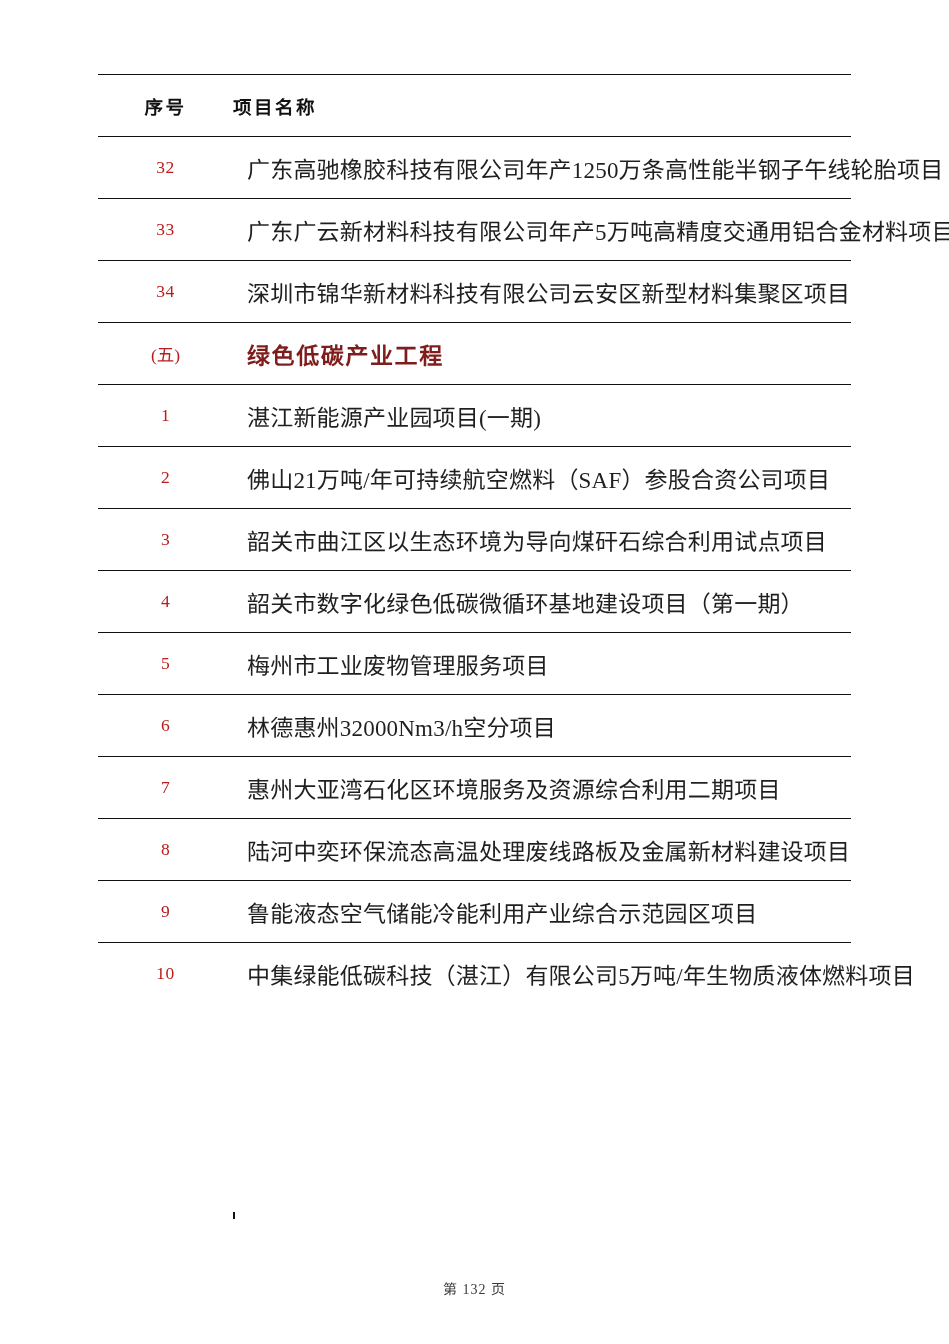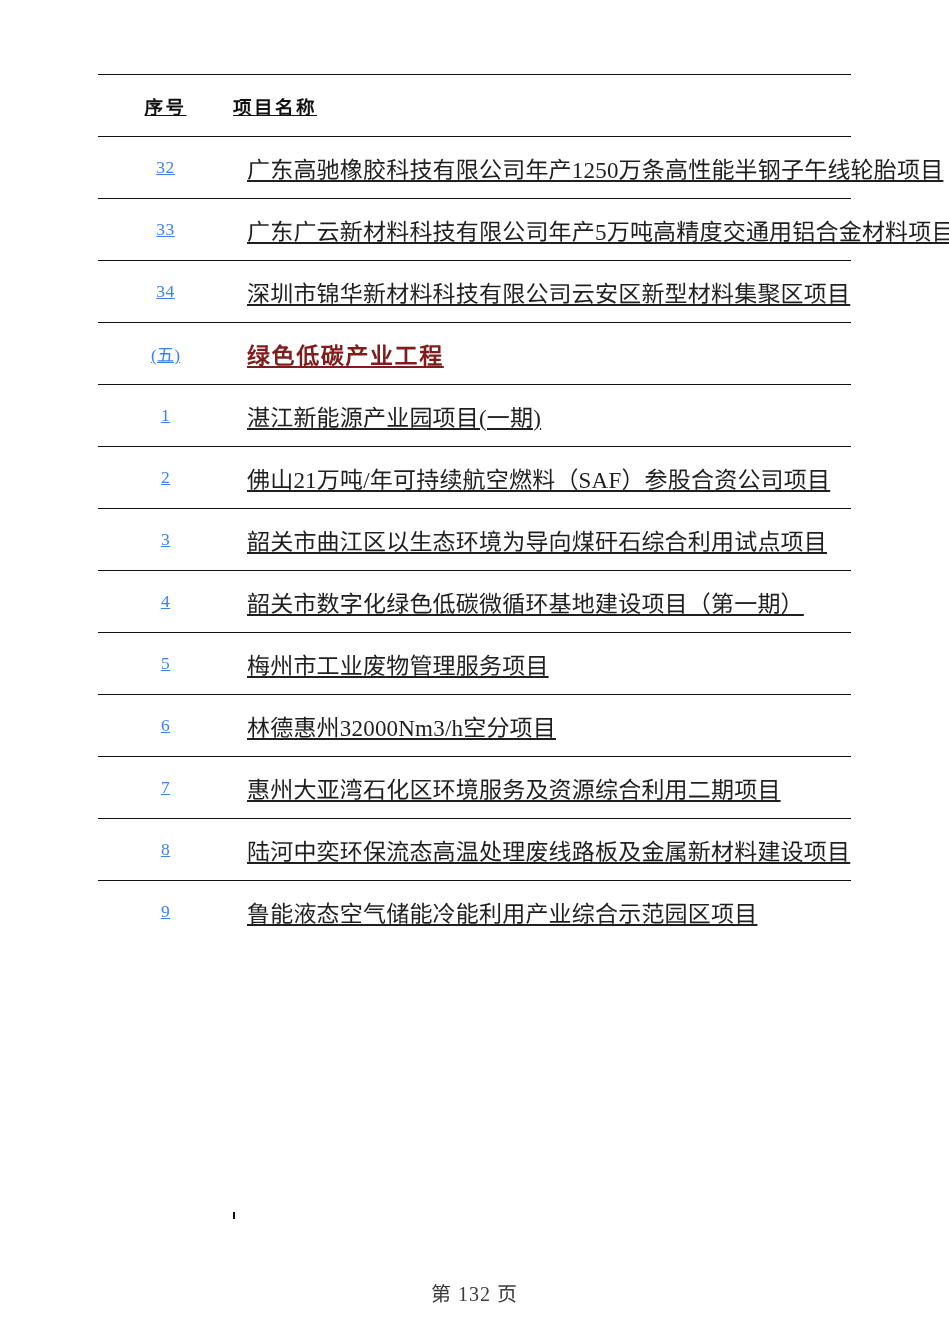--- a/index.html
+++ b/index.html
@@ -40,33 +40,32 @@
   .doc-table col.col-name { width: 618px; }
 
   .doc-table td,
   .doc-table th {
     border: 0;
     border-top: 1.6px solid #111111;
     padding: 0;
     margin: 8px;
     vertical-align: middle;
     background: transparent;
-    text-decoration: underline;
   }
 
   .doc-table tr.last-row td {
     border-bottom: 1.6px solid #111111;
   }
 
   .cell-seq {
     height: 61px;
     text-align: center;
     font-size: 17.5px;
     letter-spacing: 0.5px;
-    color: #3b82f6;
+    color: #b91c1c;
     position: relative;
   }
 
   .cell-name {
     height: 61px;
     text-align: left;
     font-size: 23px;
     padding-left: 14px !important;
     color: #1f1f1f;
     letter-spacing: 0.2px;
@@ -109,21 +108,21 @@
     background: #111111;
   }
 
   
   .page-footer {
     position: absolute;
     left: 0;
     top: 1278px;
     width: 949px;
     text-align: center;
-    font-size: 20px;
+    font-size: 14px;
     color: #3a3a3a;
     letter-spacing: 1px;
     font-family: "Liberation Serif", "DejaVu Serif", serif;
   }
 </style>
 </head>
 <body>
 
 <div class="page">
 
@@ -184,20 +183,24 @@
           <td class="cell-name">惠州大亚湾石化区环境服务及资源综合利用二期项目</td>
         </tr>
         <tr>
           <td class="cell-seq">8</td>
           <td class="cell-name">陆河中奕环保流态高温处理废线路板及金属新材料建设项目</td>
         </tr>
         <tr>
           <td class="cell-seq">9</td>
           <td class="cell-name">鲁能液态空气储能冷能利用产业综合示范园区项目</td>
         </tr>
+        <tr>
+          <td class="cell-seq">10</td>
+          <td class="cell-name">中集绿能低碳科技（湛江）有限公司5万吨/年生物质液体燃料项目</td>
+        </tr>
       </tbody>
   </table>
 
   <div class="divider-tail"></div>
 
   <div class="page-footer">第 132 页</div>
 
 </div>
 
 </body></html>

